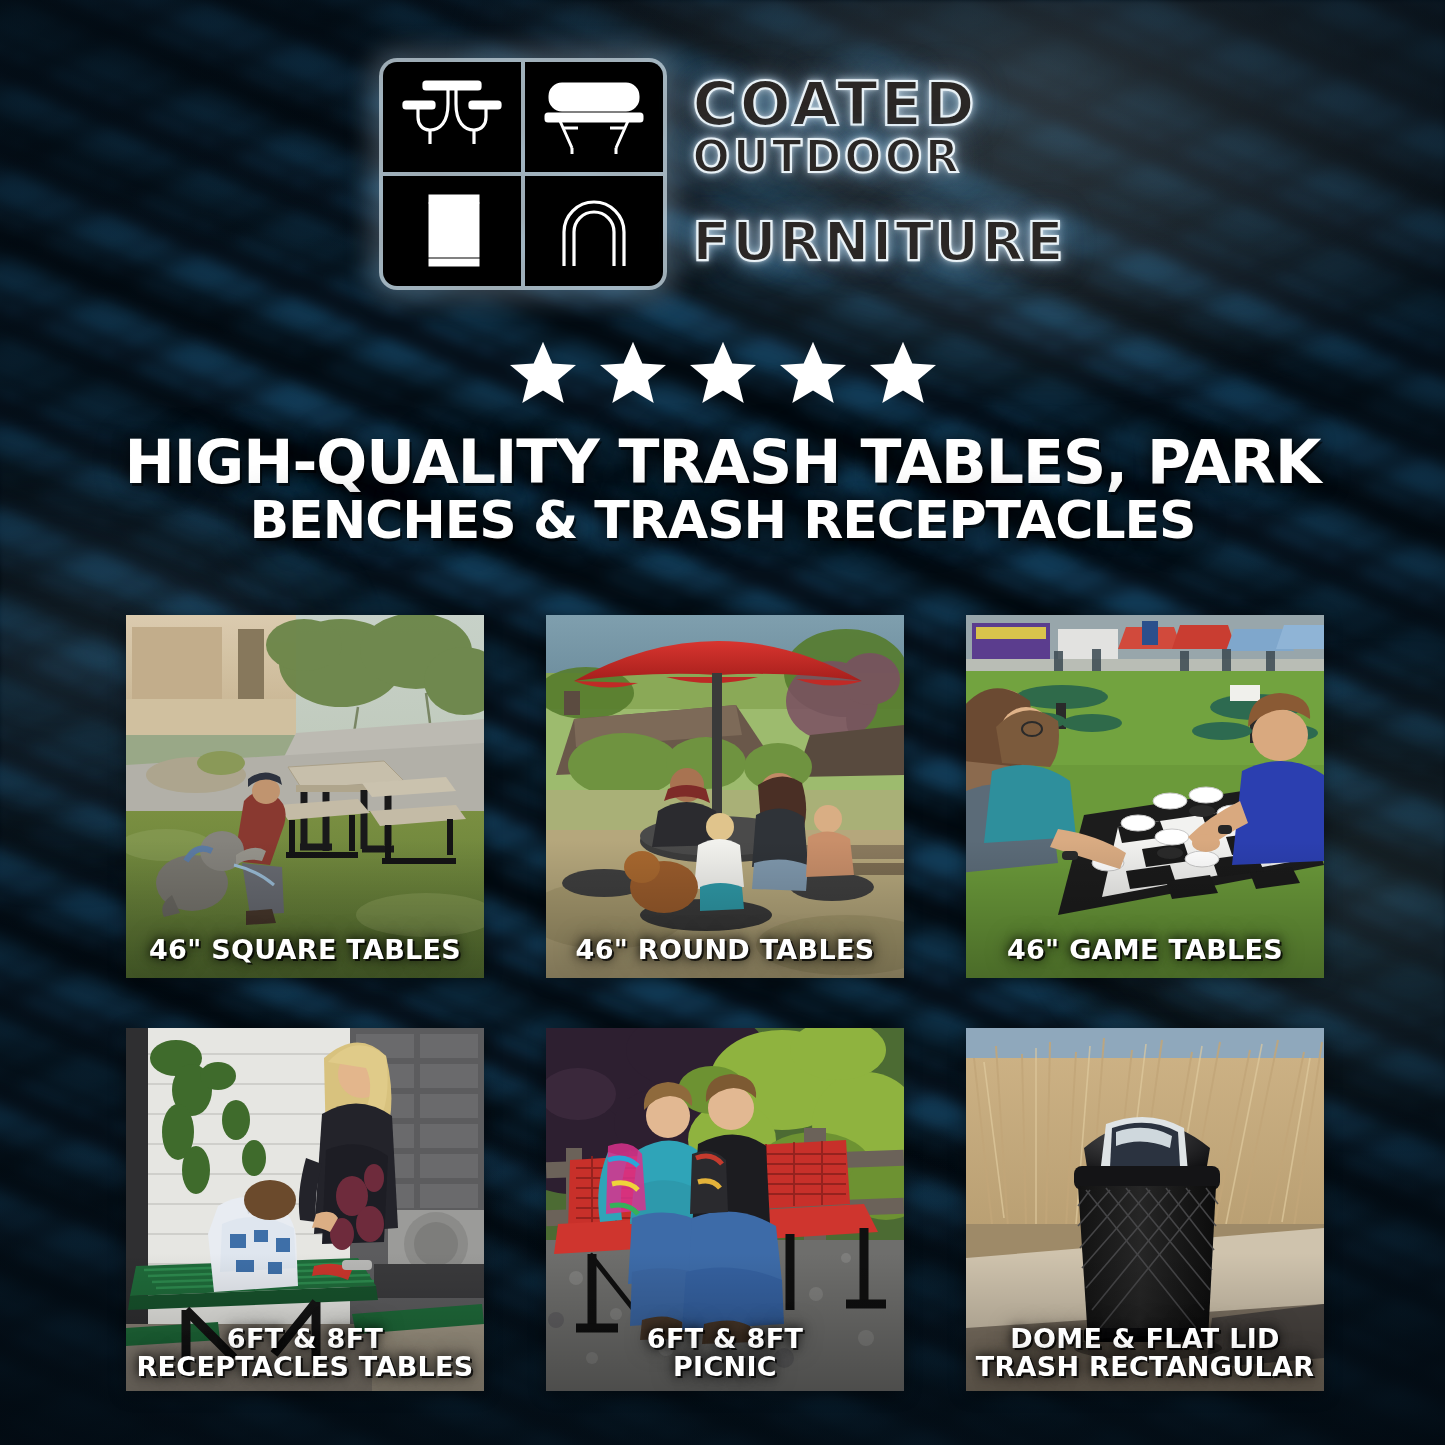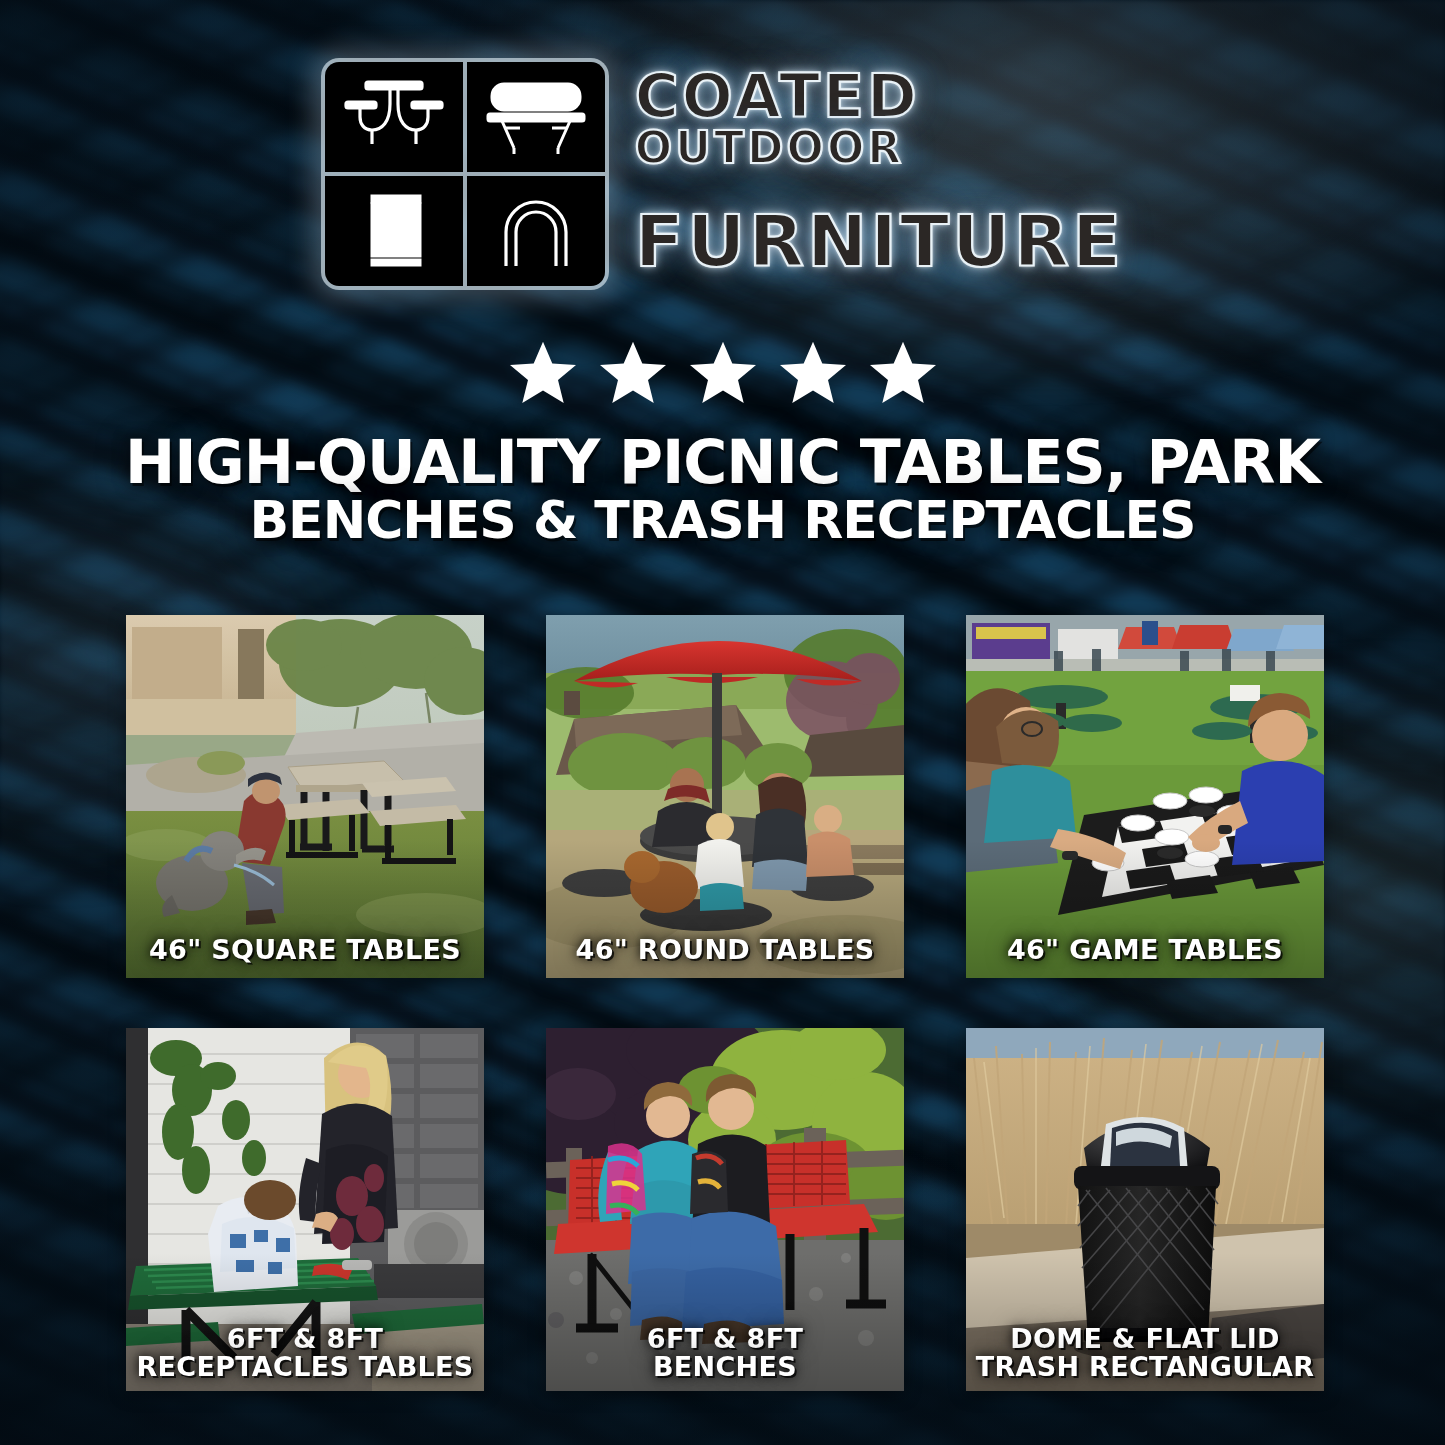--- a/index.html
+++ b/index.html
@@ -111,21 +111,21 @@
     color:#2b2725;
     -webkit-text-stroke:2.2px #e9f2f7;
     text-shadow:
       0 0 3px rgba(255,255,255,.95),
       0 0 10px rgba(214,235,250,.85),
       0 0 22px rgba(170,205,235,.55),
       0 0 38px rgba(140,185,225,.35);
   }
   .logo-line.l1 { font-size:60px; }
   .logo-line.l2 { font-size:44px; }
-  .logo-line.l3 { font-size:72px;margin-top:36px; }
+  .logo-line.l3 { font-size:54px;margin-top:36px; }
 
   
   .stars {
     position:absolute; left:0; right:0; top:337px;
     display:flex; justify-content:center; align-items:center; gap:18px;
   }
   .star { width:72px; height:72px; display:block; }
 
   
   .headline {
@@ -272,21 +272,21 @@
         </svg>
       <svg class="star" viewBox="0 0 24 24">
           <polygon fill="#ffffff" points="12,1.6 15.1,8.8 23,9.3 17,14.3 18.9,22 12,17.8 5.1,22 7,14.3 1,9.3 8.9,8.8"></polygon>
         </svg>
       <svg class="star" viewBox="0 0 24 24">
           <polygon fill="#ffffff" points="12,1.6 15.1,8.8 23,9.3 17,14.3 18.9,22 12,17.8 5.1,22 7,14.3 1,9.3 8.9,8.8"></polygon>
         </svg>
     </div>
 
     <div class="headline">
-      <span class="hl-line l1">HIGH-QUALITY PICNIC TABLES, PARK</span>
+      <span class="hl-line l1">HIGH-QUALITY TRASH TABLES, PARK</span>
       <span class="hl-line l2">BENCHES &amp; TRASH RECEPTACLES</span>
     </div>
 
     <div class="grid">
 
       <div class="tile">
         <svg class="photo" viewBox="0 0 358 363" preserveAspectRatio="xMidYMid slice">
           <defs>
             <linearGradient id="p1sky" x1="0" y1="0" x2="0" y2="1">
               <stop offset="0" stop-color="#cfd9cf"></stop>
@@ -743,21 +743,21 @@
             <path d="M140 244 q48 -12 96 8 l2 44 -102 6 z" fill="#3561a0"></path>
             <path d="M158 296 q28 -8 46 2 l4 16 -52 2 z" fill="#4b3a2c"></path>
             <path d="M146 126 q20 -8 34 6 l2 52 -38 2 z" fill="#2a2a2e"></path>
             <path d="M150 130 q16 -6 26 6" stroke="#c43b2e" stroke-width="5" fill="none"></path>
             <path d="M152 154 q14 -4 22 6" stroke="#e3b23a" stroke-width="5" fill="none"></path>
           </g>
         </svg>
         <div class="scrim"></div>
         <div class="caption two-line">
           <span class="cl">6FT &amp; 8FT</span>
-          <span class="cl">BENCHES</span>
+          <span class="cl">PICNIC</span>
         </div>
       </div>
 
       <div class="tile">
         <svg class="photo" viewBox="0 0 358 363" preserveAspectRatio="xMidYMid slice">
           <defs>
             <linearGradient id="p6g" x1="0" y1="0" x2="0" y2="1">
               <stop offset="0" stop-color="#cfb487"></stop>
                 <stop offset="1" stop-color="#a88f63"></stop>
             </linearGradient>

